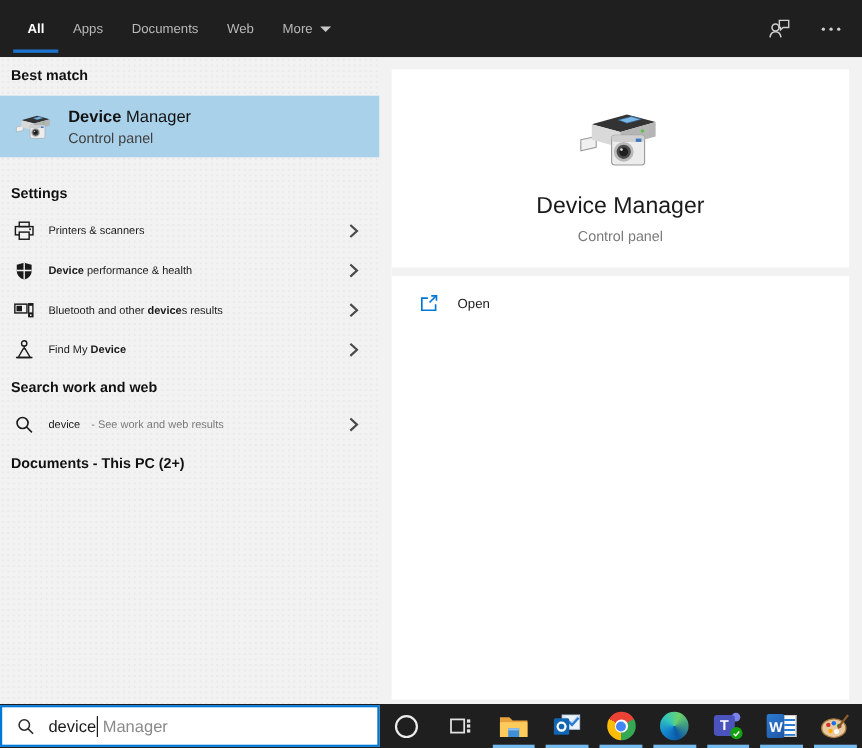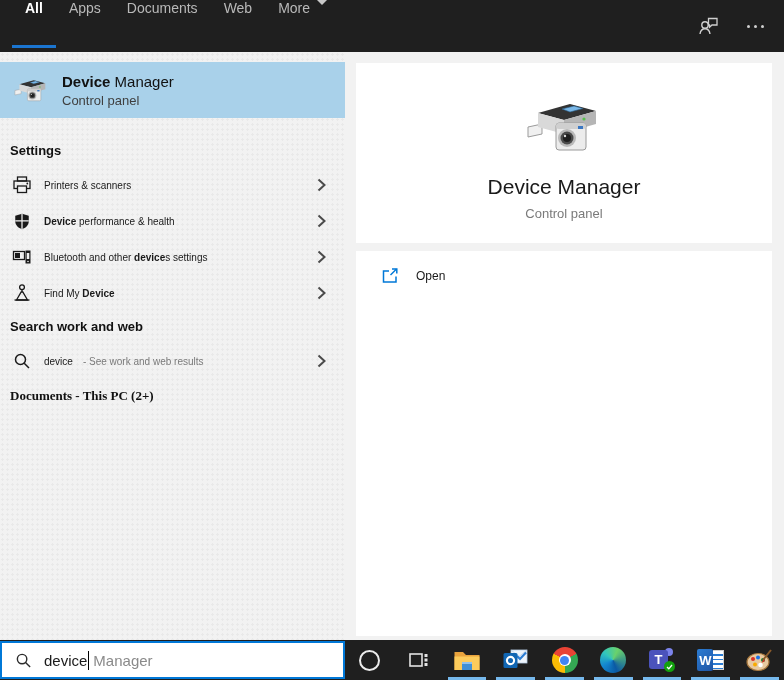--- a/index.html
+++ b/index.html
@@ -9,22 +9,22 @@
     background:#f2f2f2;
     -webkit-font-smoothing:antialiased;
   }
   
   .hdr{
     position:absolute;left:0;top:0;width:784px;height:52px;
     background:#1f1f1f;display:flex;align-items:center;
   }
   .tabs{display:flex;align-items:center;height:100%;margin-left:12px;}
   .tab{
-    position:relative;height:100%;display:flex;
-    padding:0 13px;font-size:14px;color:#b9b9b9;cursor:default;
+    position:relative;height:100%;display:flex;align-items:center;
+    padding:0 13px;font-size:12px;color:#b9b9b9;cursor:default;
   }
   .tab.active{color:#ffffff;font-weight:700;}
   .tab.active::after{
     content:"";position:absolute;left:0;right:0;bottom:4px;height:3px;background:#1b75d0;
   }
   .tab .caret{
     width:0;height:0;margin-left:7px;
     border-left:5px solid transparent;border-right:5px solid transparent;
     border-top:5px solid #c8c8c8;
   }
@@ -58,21 +58,21 @@
     position:relative;height:36px;display:flex;align-items:center;cursor:default;
   }
   .item .ico{width:20px;height:20px;margin-left:12px;flex:0 0 auto;display:flex;align-items:center;justify-content:center;}
   .item .txt{margin-left:12px;font-size:10px;color:#1a1a1a;white-space:nowrap;}
   .item .txt b{font-weight:700;}
   .item .chev{position:absolute;right:18px;top:11px;width:10px;height:14px;}
   .websearch .q{color:#1a1a1a;}
   .websearch .rest{color:#7a7a7a;margin-left:10px;}
   .lbl-web{margin-top:8px;}
   .webrow{margin-top:8px;}
-  .lbl-docs{margin-top:9px;font-family:Liberation Serif, serif;}
+  .lbl-docs{margin-top:9px;}
 
   
   .right{
     position:absolute;left:345px;top:52px;right:0;bottom:40px;background:#f2f2f2;
   }
   .card{
     position:absolute;left:11px;top:11px;right:12px;bottom:4px;background:#ffffff;
   }
   .hero{height:180px;text-align:center;}
   .hero .big-ico{margin-top:34px;}
@@ -177,20 +177,21 @@
     <span class="dots">
         <i></i>
         <i></i>
         <i></i>
       </span>
   </div>
 </div>
 
 <div class="left">
 
+  <div class="sec-label lbl-best">Best match</div>
 
   <div class="bm-row">
     <span class="bm-ico">
       <svg width="34" height="27" viewBox="0 0 76 60">
           <use href="#dm-icon"></use>
         </svg>
     </span>
     <span class="bm-texts">
       <div class="bm-title"><b>Device</b><span> Manager</span></div>
       <div class="bm-sub">Control panel</div>
@@ -239,21 +240,21 @@
     <div class="item">
       <span class="ico">
         <svg width="20" height="20" viewBox="0 0 20 20">
           <rect x="1.5" y="4.5" width="11" height="8" fill="none" stroke="#1a1a1a" stroke-width="1.3"></rect>
           <rect x="3" y="6" width="5" height="5" fill="#1a1a1a"></rect>
           <rect x="13.5" y="3.5" width="5" height="13" fill="#1a1a1a"></rect>
           <rect x="14.7" y="6" width="2.6" height="6" fill="#f2f2f2"></rect>
           <circle cx="16" cy="14.5" r="0.8" fill="#f2f2f2"></circle>
         </svg>
       </span>
-      <span class="txt"><span>Bluetooth and other </span><b>device</b><span>s settings</span></span>
+      <span class="txt"><span>Bluetooth and other </span><b>device</b><span>s results</span></span>
       <span class="chev">
           <svg width="10" height="14" viewBox="0 0 10 14">
             <use href="#chev-right"></use>
           </svg>
         </span>
     </div>
 
     <div class="item">
       <span class="ico">
         <svg width="20" height="20" viewBox="0 0 20 20">

